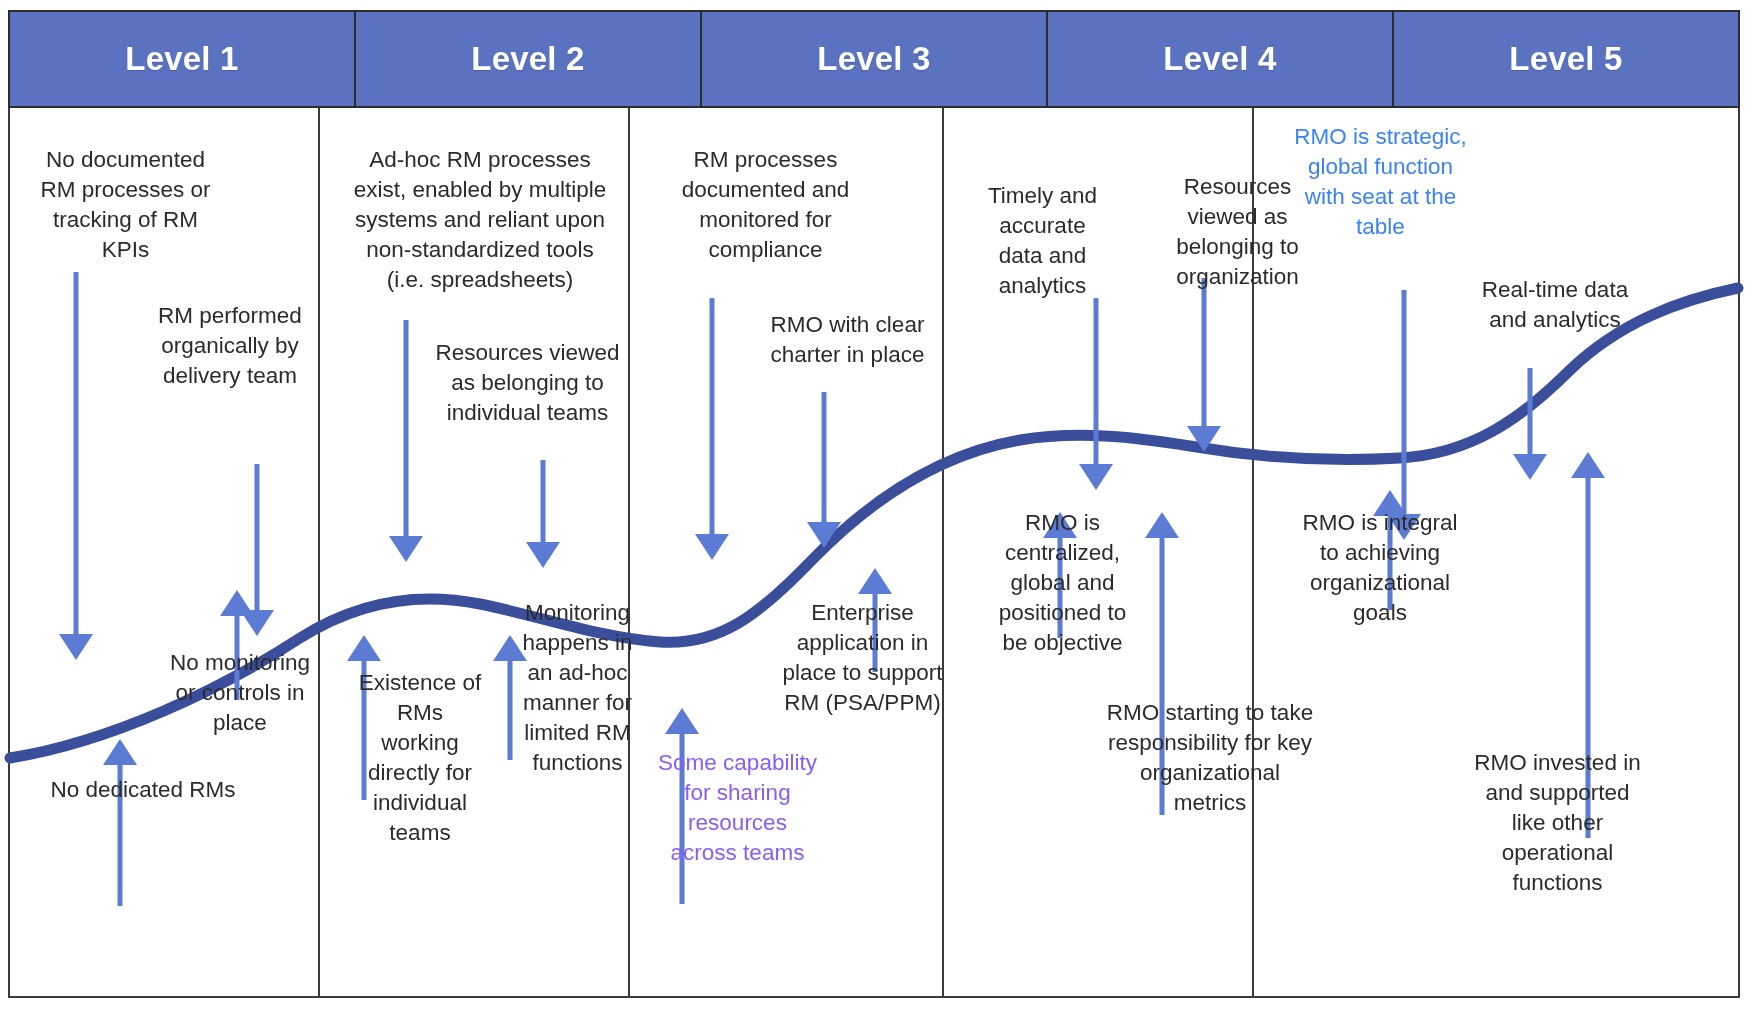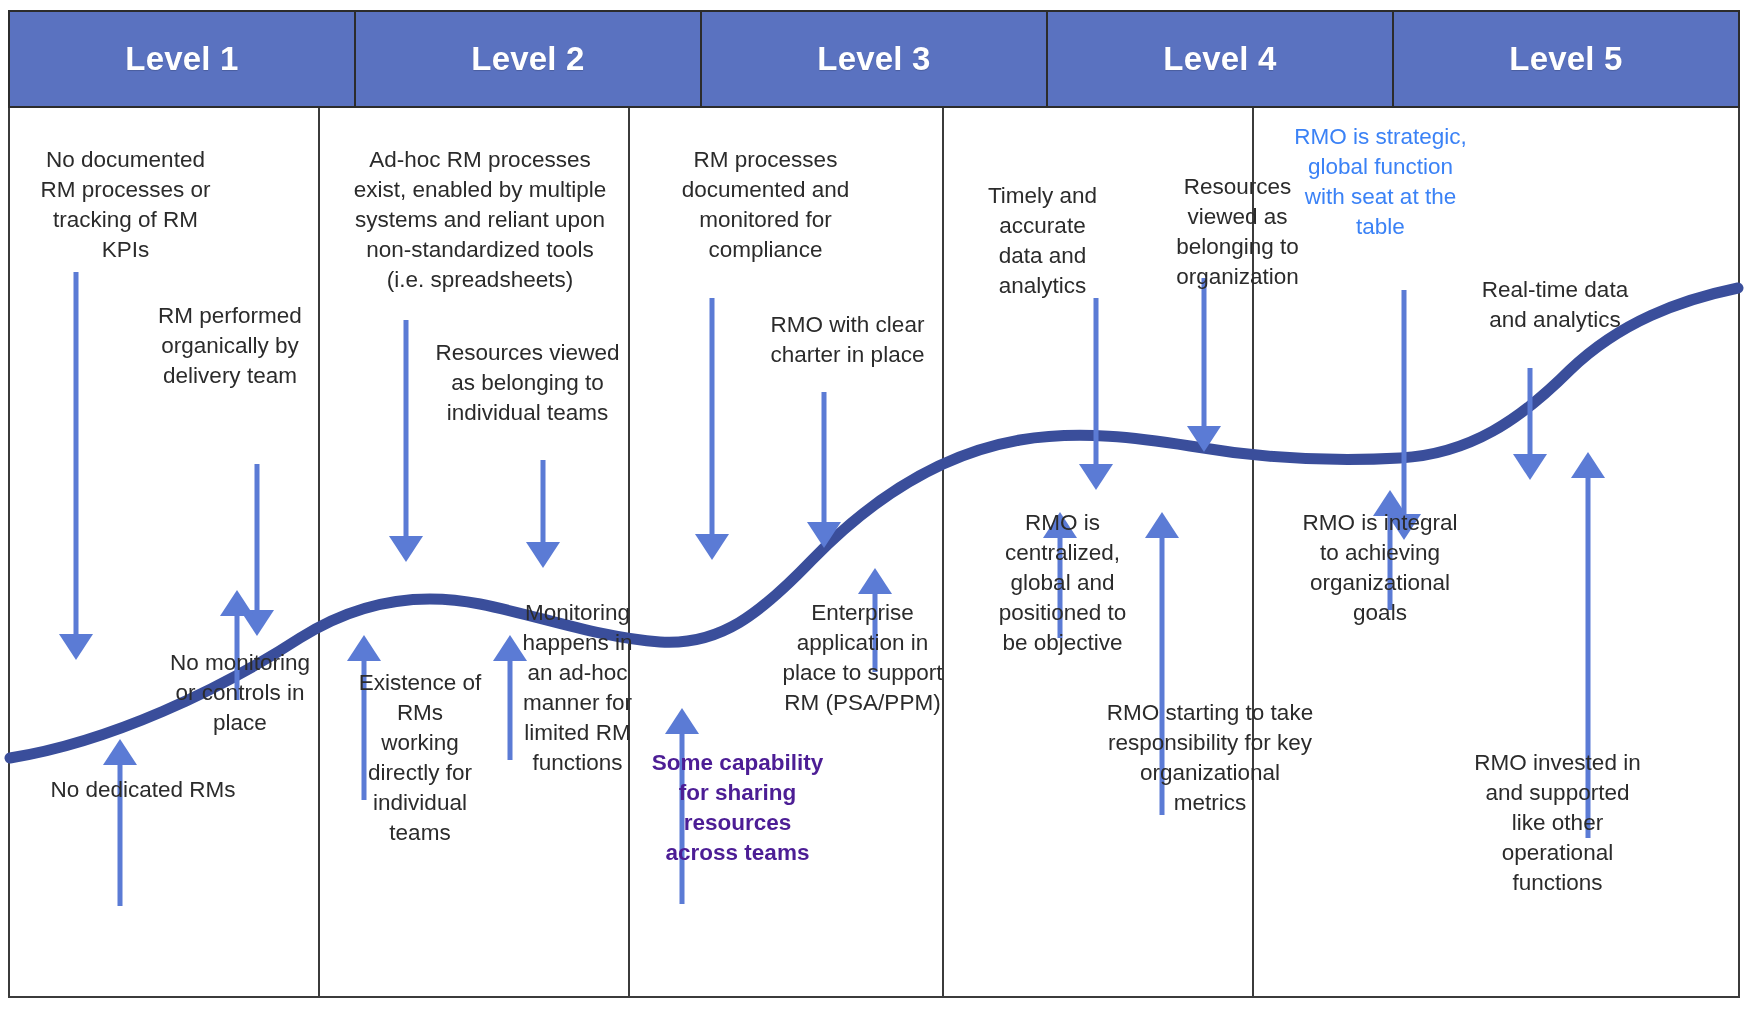--- a/index.html
+++ b/index.html
@@ -246,21 +246,21 @@
 an ad-hoc
 manner for
 limited RM
 functions</div>
       <div class="callout" style="left: 648px; top: 145px; width: 235px; color: rgb(43, 43, 43);">RM processes
 documented and
 monitored for
 compliance</div>
       <div class="callout" style="left: 740px; top: 310px; width: 215px; color: rgb(43, 43, 43);">RMO with clear
 charter in place</div>
-      <div class="callout" style="left: 640px; top: 748px; width: 195px; color: #4c1d95; font-weight: bold;">Some capability
+      <div class="callout" style="left: 640px; top: 748px; width: 195px; color: #8b5cf6;">Some capability
 for sharing
 resources
 across teams</div>
       <div class="callout" style="left: 760px; top: 598px; width: 205px; color: rgb(43, 43, 43);">Enterprise
 application in
 place to support
 RM (PSA/PPM)</div>
       <div class="callout" style="left: 960px; top: 145px; width: 165px; color: rgb(43, 43, 43); margin-top: 36px;">Timely and
 accurate
 data and

